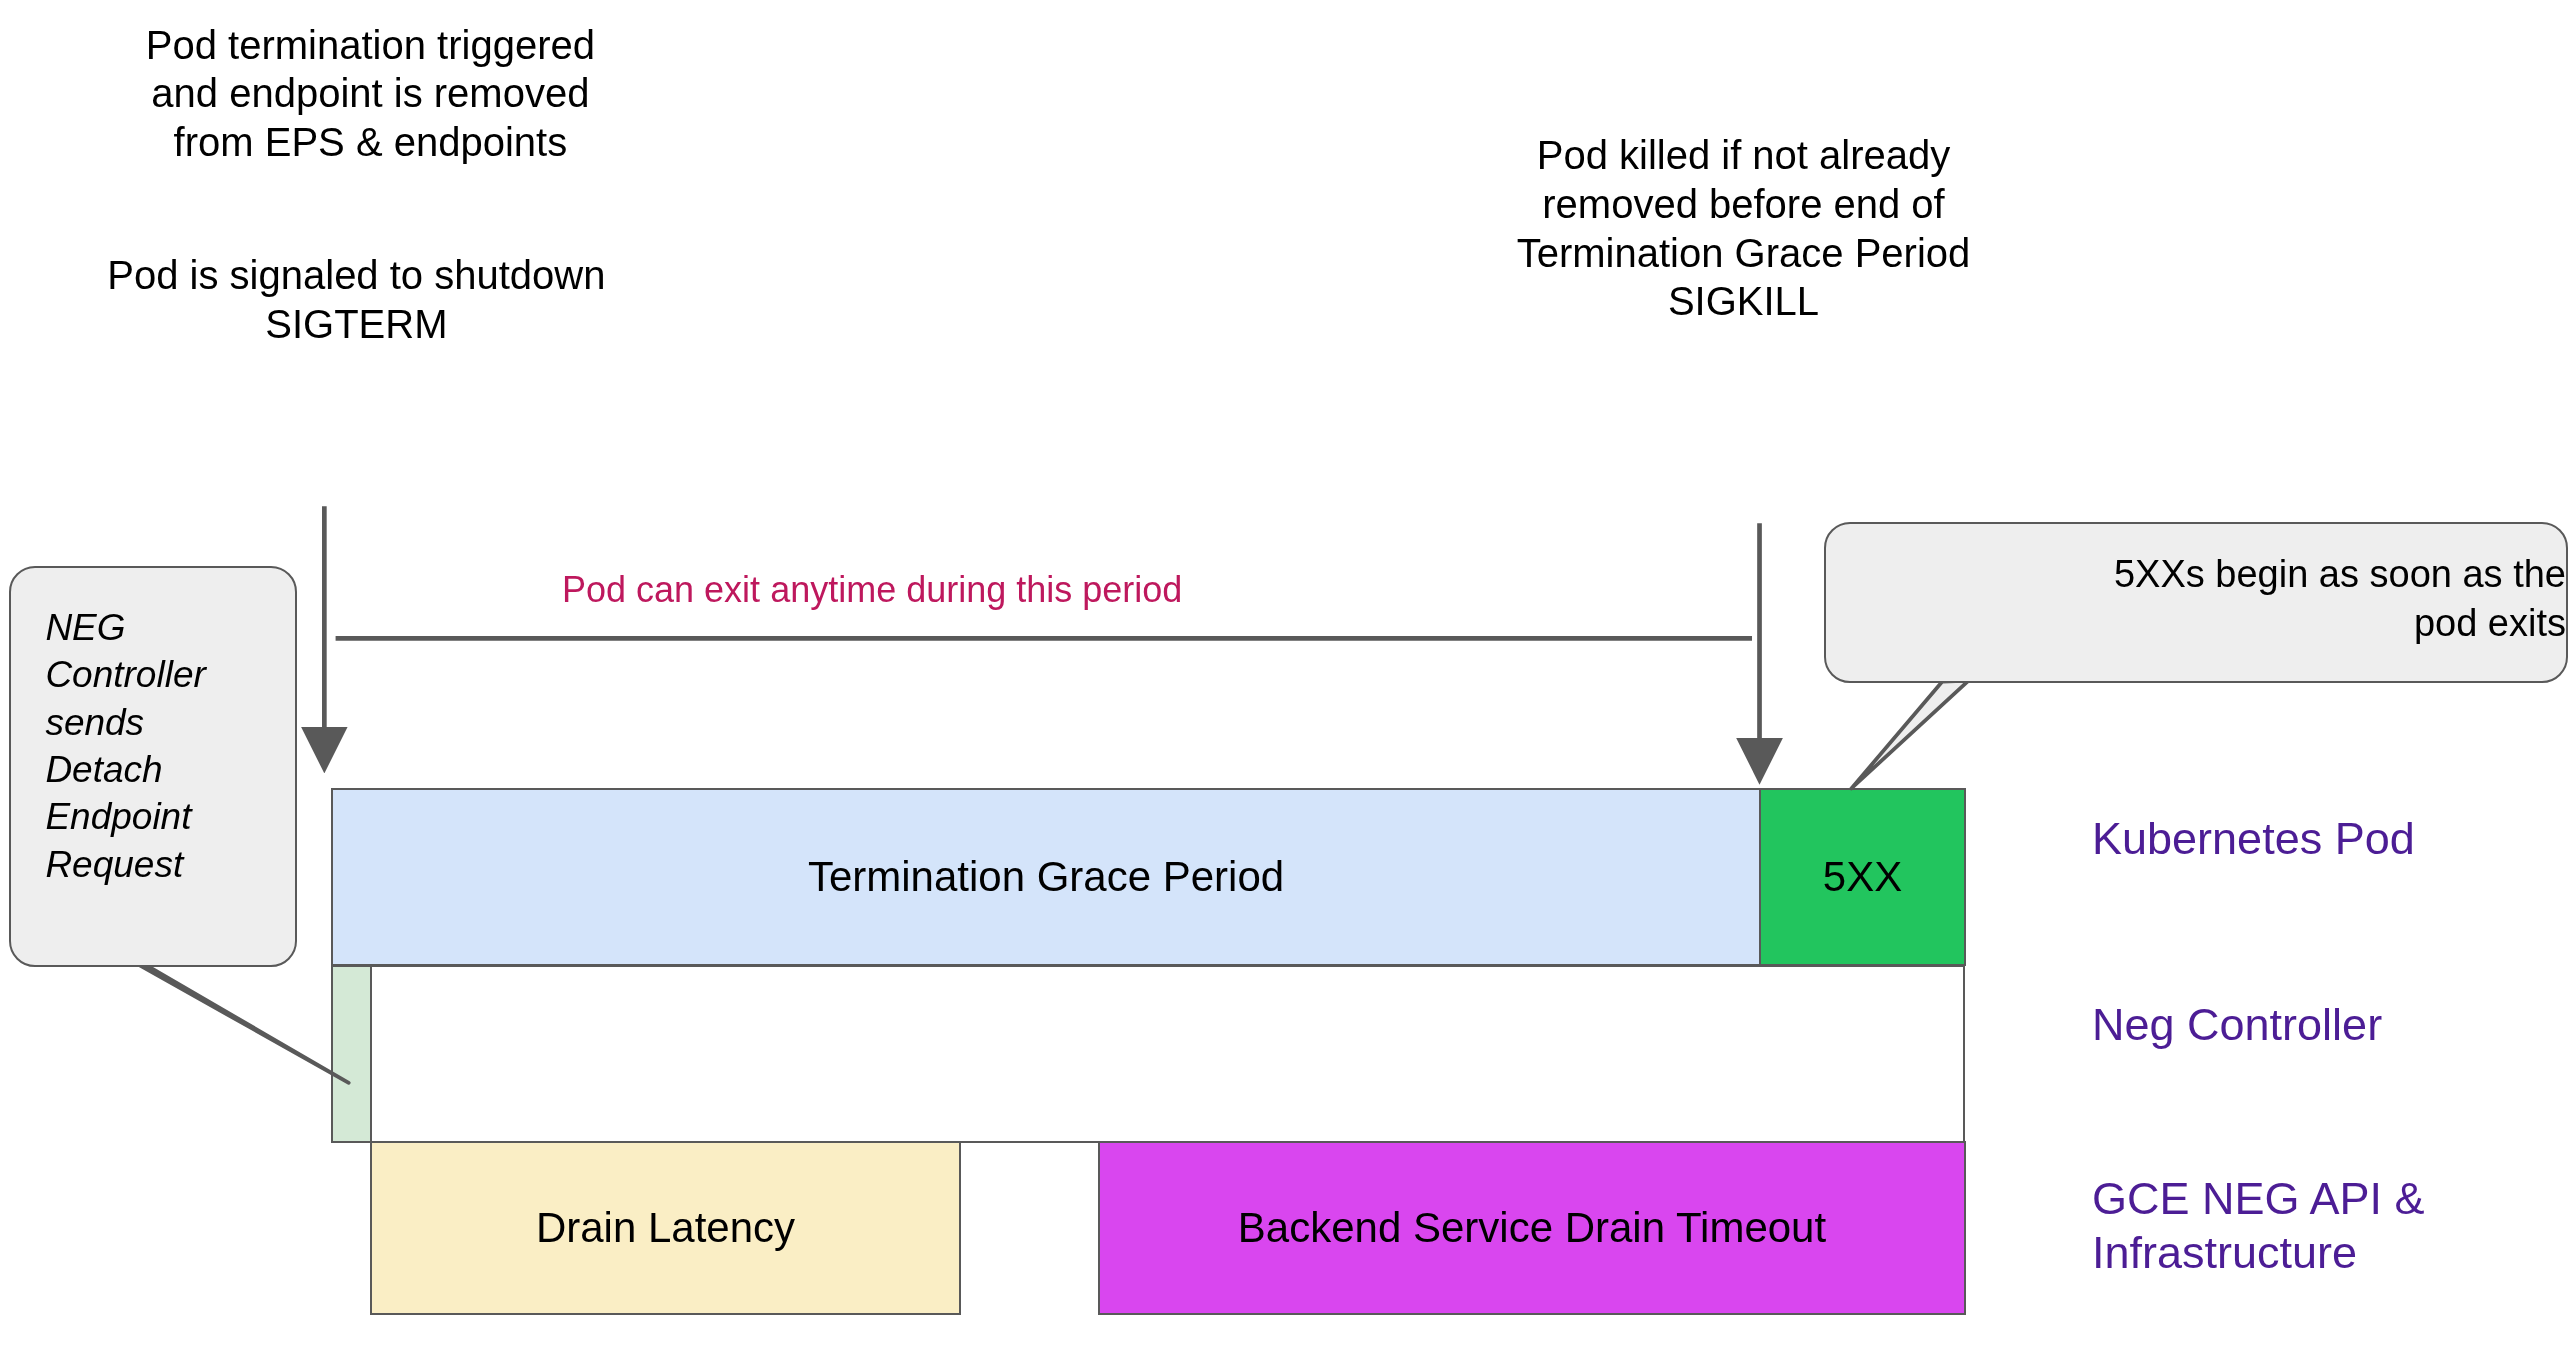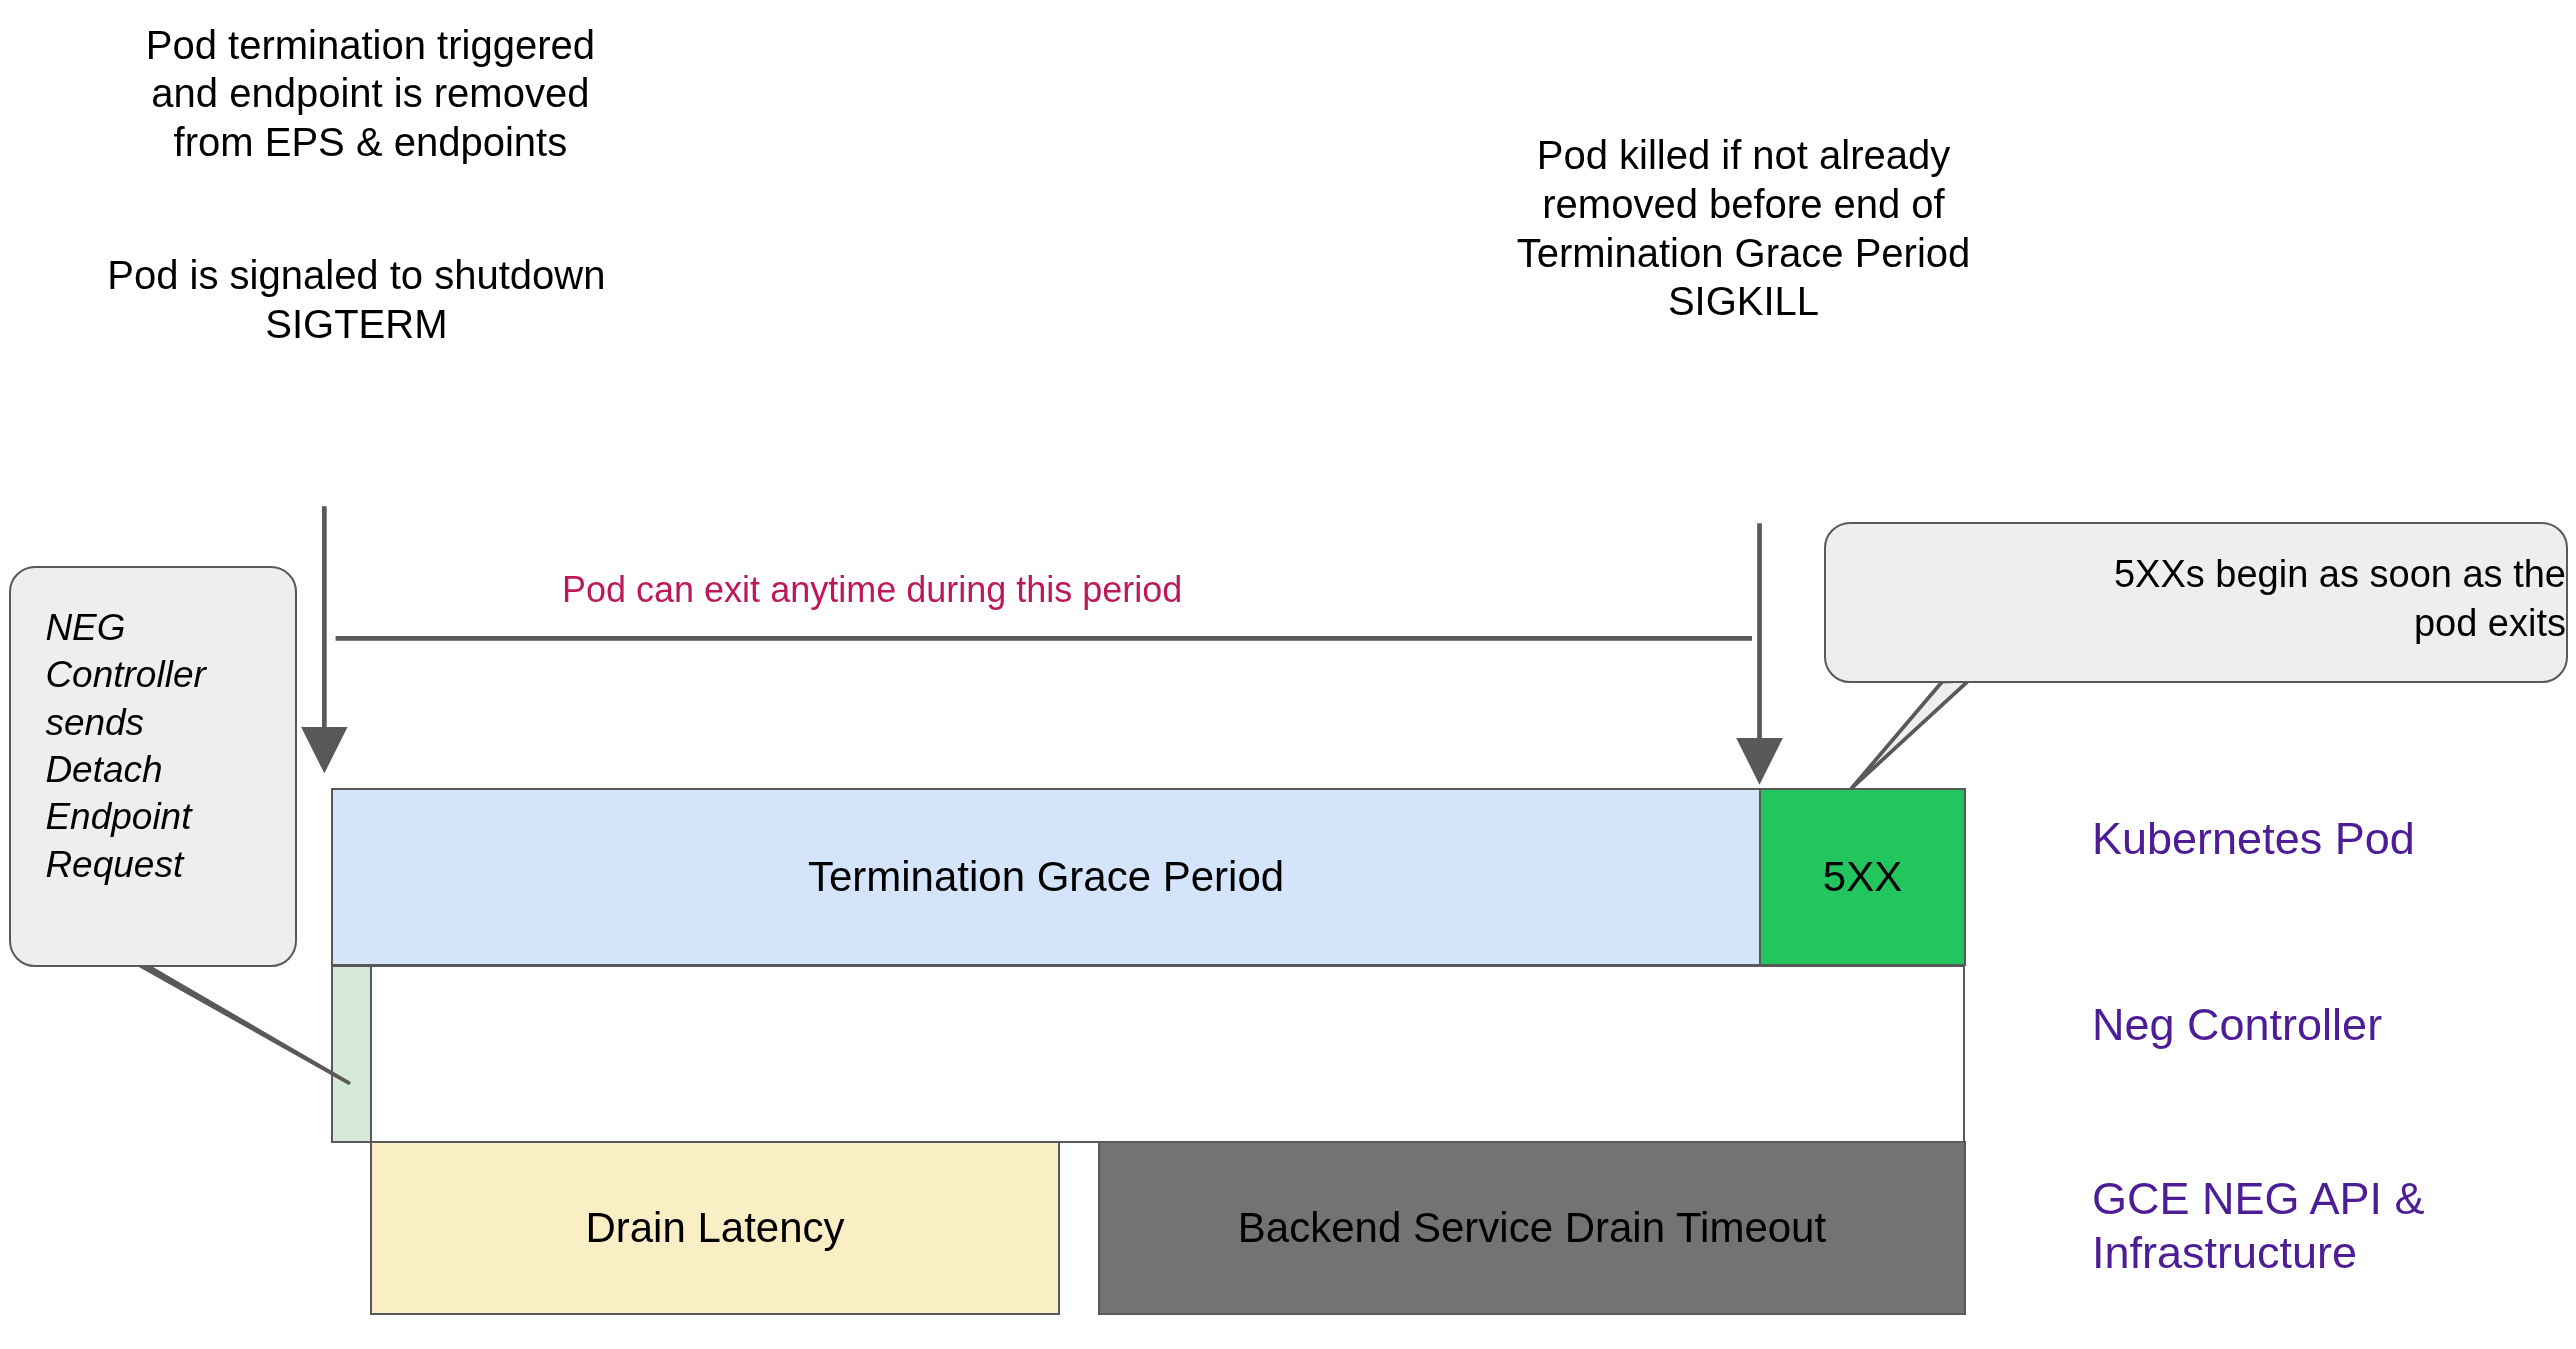--- a/index.html
+++ b/index.html
@@ -73,22 +73,22 @@
     align-items: center;
     justify-content: center;
     font-size: 42px;
     color: #000;
     z-index: 2;
   }
   #bar-tgp       { left: 331px;  top: 788px;  width: 1430px; height: 178px; background: #d4e4fa; }
   #bar-5xx       { left: 1759px; top: 788px;  width: 207px;  height: 178px; background: #22c55e; }
   #bar-neg       { left: 331px;  top: 965px; width: 41px;   height: 178px; background: #d4e9d6; }
   #bar-negrow    { left: 370px;  top: 965px; width: 1595px; height: 178px; background: #ffffff; border-color: #595959; }
-  #bar-drain     { left: 370px;  top: 1141px; width: 690px;  height: 174px; background: #faeec5; }
-  #bar-bsdt      { left: 1098px; top: 1141px; width: 868px;  height: 174px; background: #737373; }
+  #bar-drain     { left: 370px;  top: 1141px; width: 591px;  height: 174px; background: #faeec5; }
+  #bar-bsdt      { left: 1098px; top: 1141px; width: 868px;  height: 174px; background: #d946ef; }
 
   
   .lane-label {
     position: absolute;
     font-size: 45px;
     line-height: 1.2;
     color: #4c1d95;
     white-space: pre-line;
   }
   #lane-pod   { left: 2092px; top: 812px;  width: 441px; }

